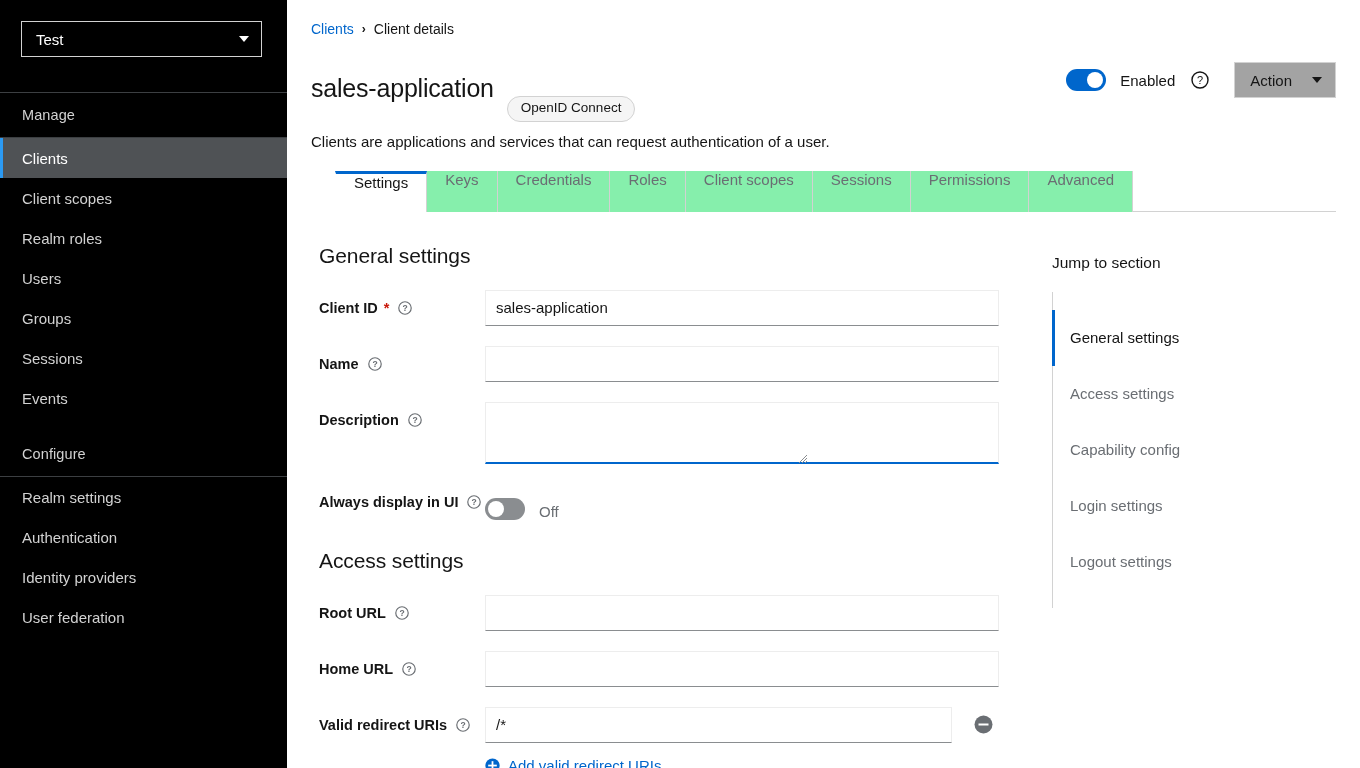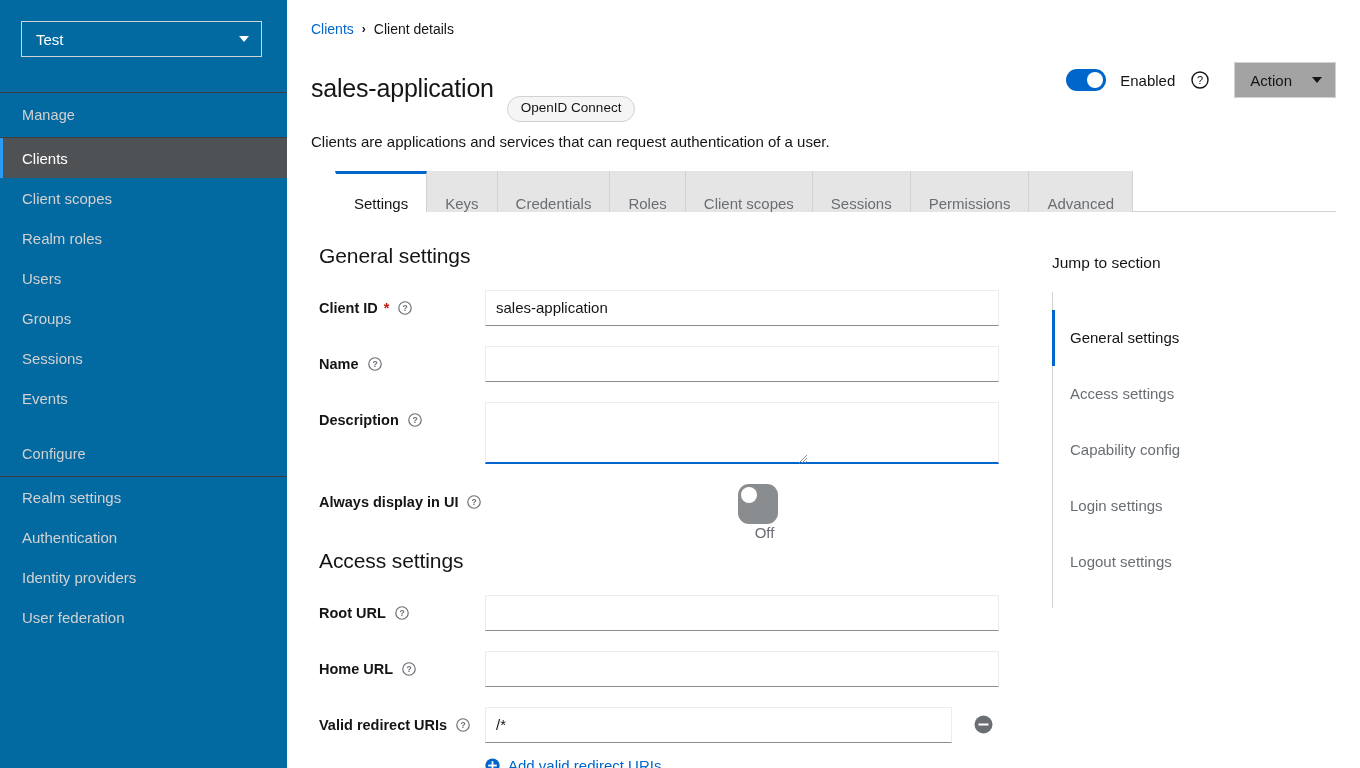--- a/index.html
+++ b/index.html
@@ -16,21 +16,21 @@
   .app {
     display: flex;
     width: 1360px;
     height: 768px;
   }
 
   
   .sidebar {
     width: 287px;
     height: 768px;
-    background: #0369a1;
+    background: #000000;
     flex: 0 0 287px;
     display: flex;
     flex-direction: column;
     position: relative;
   }
 
   .realm-select-wrap {
     padding: 21px 25px 0 21px;
     height: 92px;
   }
@@ -229,25 +229,25 @@
   .tabs:after {
     content: "";
     position: absolute;
     left: 0; right: 0; bottom: 0;
     height: 1px;
     background: #d2d2d2;
   }
   .tab {
     height: 41px;
     display: flex;
-    align-items: flex-end;
+    align-items: flex-start;
     padding: 0 18px;
     font-size: 15px;
     color: #6a6e73;
-    background: #e5e5e5;
+    background: #86efac;
     border-right: 1px solid #d2d2d2;
     cursor: pointer;
     position: relative;
     z-index: 1;
   }
   .tab:first-child { border-left: 1px solid transparent; }
   .tab.active {
     background: #ffffff;
     color: #151515;
     border-top: 3px solid #06c;
@@ -334,23 +334,22 @@
   .resize-grip {
     position: absolute;
     right: 222px;
     bottom: 4px;
     width: 10px; height: 10px;
     pointer-events: none;
   }
 
   .toggle-row {
     display: flex;
-    align-items: center;
+    align-items: flex-end;
     height: 36px;
-    flex-direction: column;
   }
 
   .uri-row {
     display: flex;
     align-items: center;
     gap: 0;
   }
   .minus-btn {
     margin-left: 22px;
     cursor: pointer;

